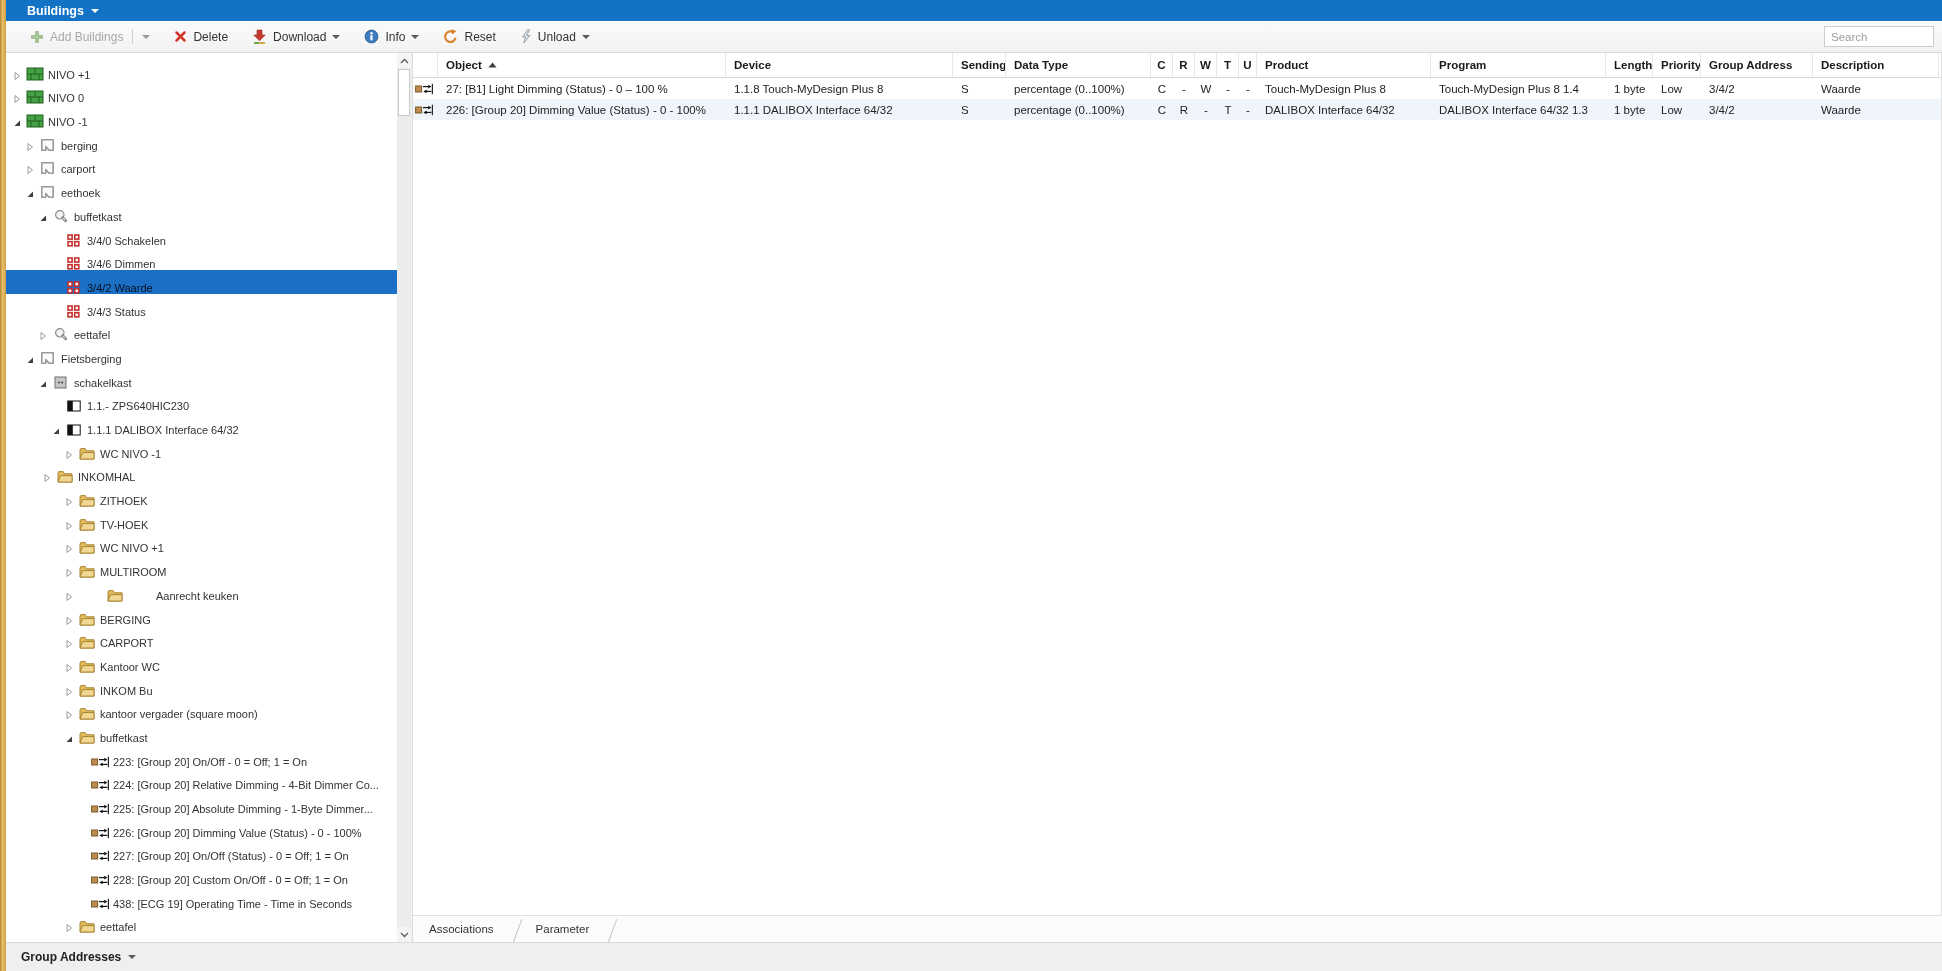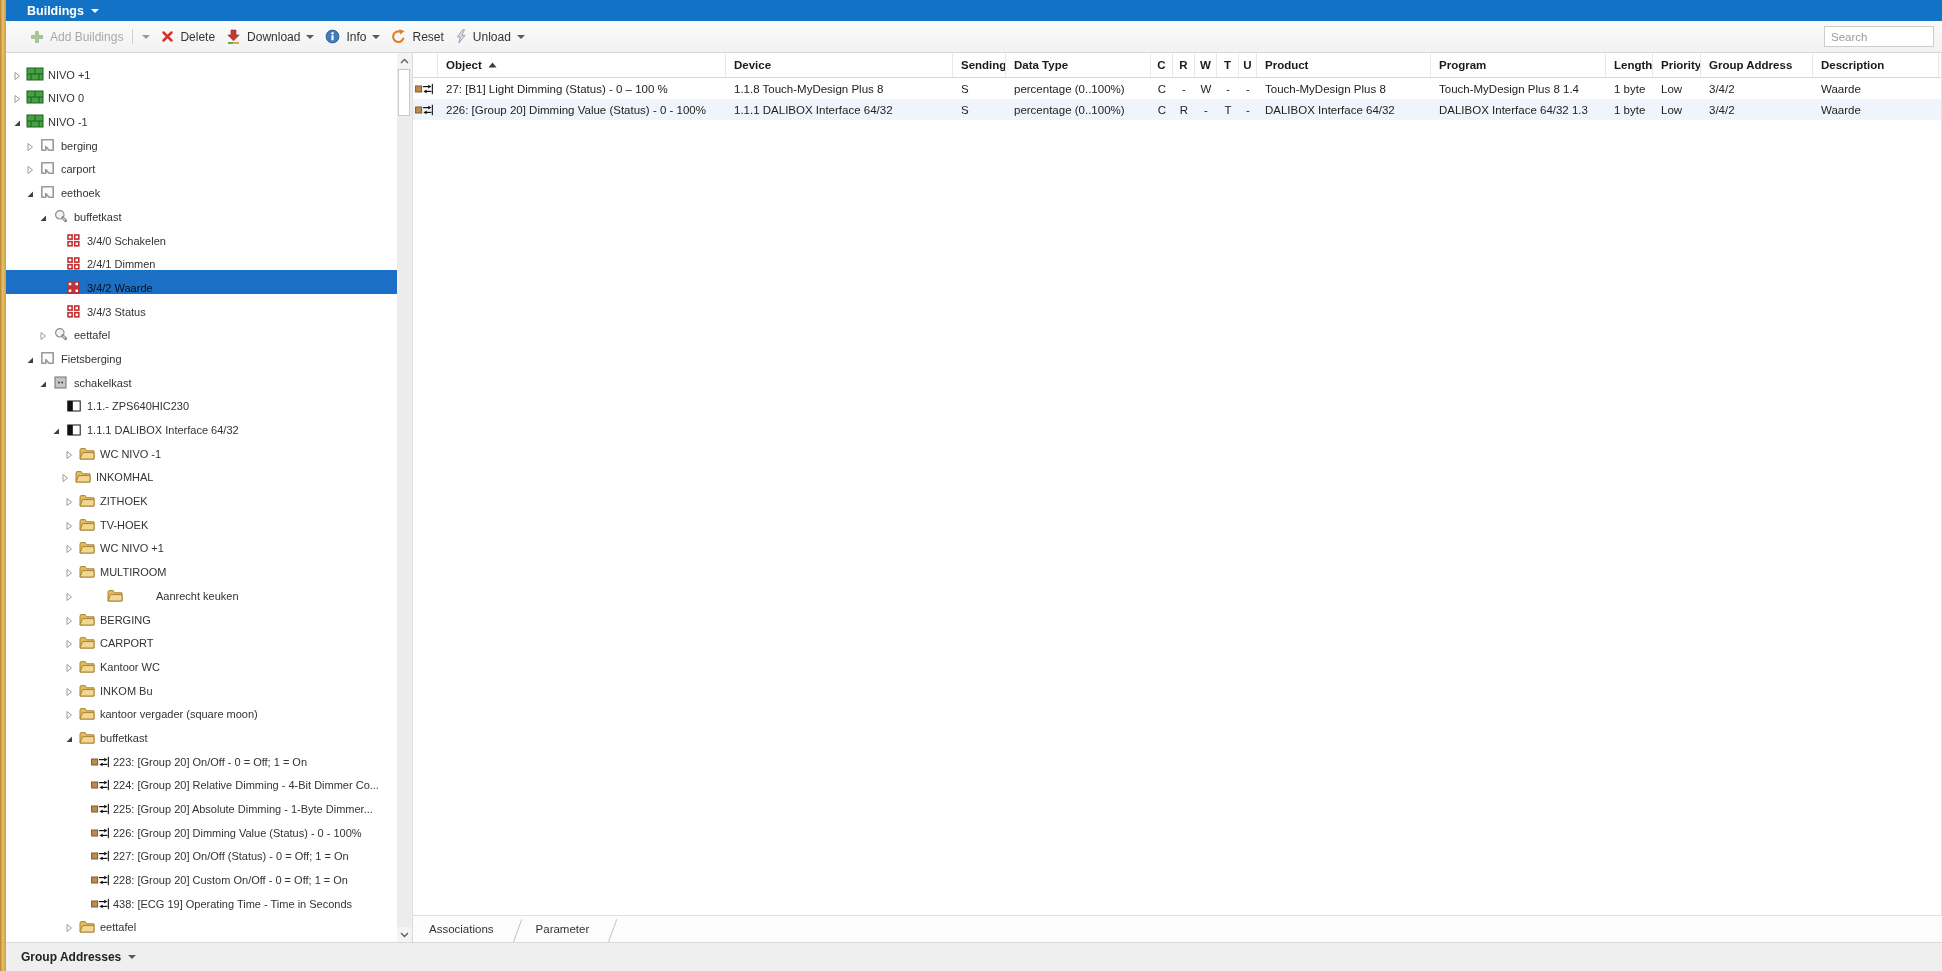--- a/index.html
+++ b/index.html
@@ -13,21 +13,21 @@
             padding-left:27px; z-index:5; }
   .topbar-title { color:#fff; font-weight:bold; font-size:12.5px; }
   .caret { width:0; height:0; border-left:4px solid transparent; border-right:4px solid transparent;
            border-top:4px solid #5A5A5A; display:inline-block; }
   .caret.white { border-top-color:#fff; margin-left:7px; }
   .caret.dim { border-top-color:#9a9a9a; }
   
   .toolbar { position:absolute; left:0; top:21px; width:1942px; height:32px;
              background:linear-gradient(#FBFBFB,#F2F2F2); border-bottom:1px solid #D8D8D8;
              display:flex; align-items:center; padding:0 8px 0 30px; }
-  .tb-buttons { display:flex; align-items:center; gap:11px; }
+  .tb-buttons { display:flex; align-items:center; gap:24px; }
   .tbtn { display:flex; align-items:center; gap:6px; font-size:12px; color:#333; cursor:default; }
   .tbtn .lbl { white-space:nowrap; }
   .tbtn.disabled .lbl { color:#A8A8A8; }
   .tb-sep { width:1px; height:15px; background:#CFCFCF; margin:0 3px; }
   .search { margin-left:auto; width:110px; height:21px; border:1px solid #CDCDCD; background:#fff;
             font-size:11.5px; padding:0 6px; color:#333; font-family:inherit; }
   .search::placeholder { color:#9B9B9B; }
   
   .tree-panel { position:absolute; left:6px; top:53px; width:391px; height:889px;
                 background:#fff; overflow:hidden; padding-top:4px; }
@@ -274,21 +274,21 @@
       <span class="tree-ic">
         <svg width="13" height="13" viewBox="0 0 13 13">
           <g fill="#FFFFFF" stroke="#C43030" stroke-width="1.6">
             <rect x="1" y="1" width="4.1" height="4.1"></rect>
             <rect x="7.7" y="1" width="4.1" height="4.1"></rect>
             <rect x="1" y="7.7" width="4.1" height="4.1"></rect>
             <rect x="7.7" y="7.7" width="4.1" height="4.1"></rect>
           </g>
         </svg>
       </span>
-      <span class="tree-lbl">2/4/1 Dimmen</span>
+      <span class="tree-lbl">3/4/6 Dimmen</span>
     </div>
     <div class="tree-row selected" style="padding-left: 43px;">
       <span class="expander"></span>
       <span class="tree-ic">
         <svg width="13" height="13" viewBox="0 0 13 13">
           <g fill="#FFFFFF" stroke="#C43030" stroke-width="1.6">
             <rect x="1" y="1" width="4.1" height="4.1"></rect>
             <rect x="7.7" y="1" width="4.1" height="4.1"></rect>
             <rect x="1" y="7.7" width="4.1" height="4.1"></rect>
             <rect x="7.7" y="7.7" width="4.1" height="4.1"></rect>
@@ -385,21 +385,21 @@
         </svg>
       </span>
       <span class="tree-ic">
         <svg width="16" height="13" viewBox="0 0 16 13">
           <path d="M1,3 L1,12 L15,12 L15,3.8 L7.5,3.8 L6.2,1.6 L1.8,1.6 Z" fill="#E3BC5D" stroke="#A98431"></path>
           <path d="M1,12 L3.6,5.6 L15,5.6 L15,12 Z" fill="#F1D794" stroke="#A98431"></path>
         </svg>
       </span>
       <span class="tree-lbl">WC NIVO -1</span>
     </div>
-    <div class="tree-row" style="padding-left: 52px;">
+    <div class="tree-row" style="padding-left: 34px;">
       <span class="expander">
         <svg width="10" height="10" viewBox="0 0 10 10">
           <path d="M3,1.5 L7.5,5 L3,8.5 Z" fill="#FEFEFE" stroke="#9B9B9B"></path>
         </svg>
       </span>
       <span class="tree-ic">
         <svg width="16" height="13" viewBox="0 0 16 13">
           <path d="M1,3 L1,12 L15,12 L15,3.8 L7.5,3.8 L6.2,1.6 L1.8,1.6 Z" fill="#E3BC5D" stroke="#A98431"></path>
           <path d="M1,12 L3.6,5.6 L15,5.6 L15,12 Z" fill="#F1D794" stroke="#A98431"></path>
         </svg>

